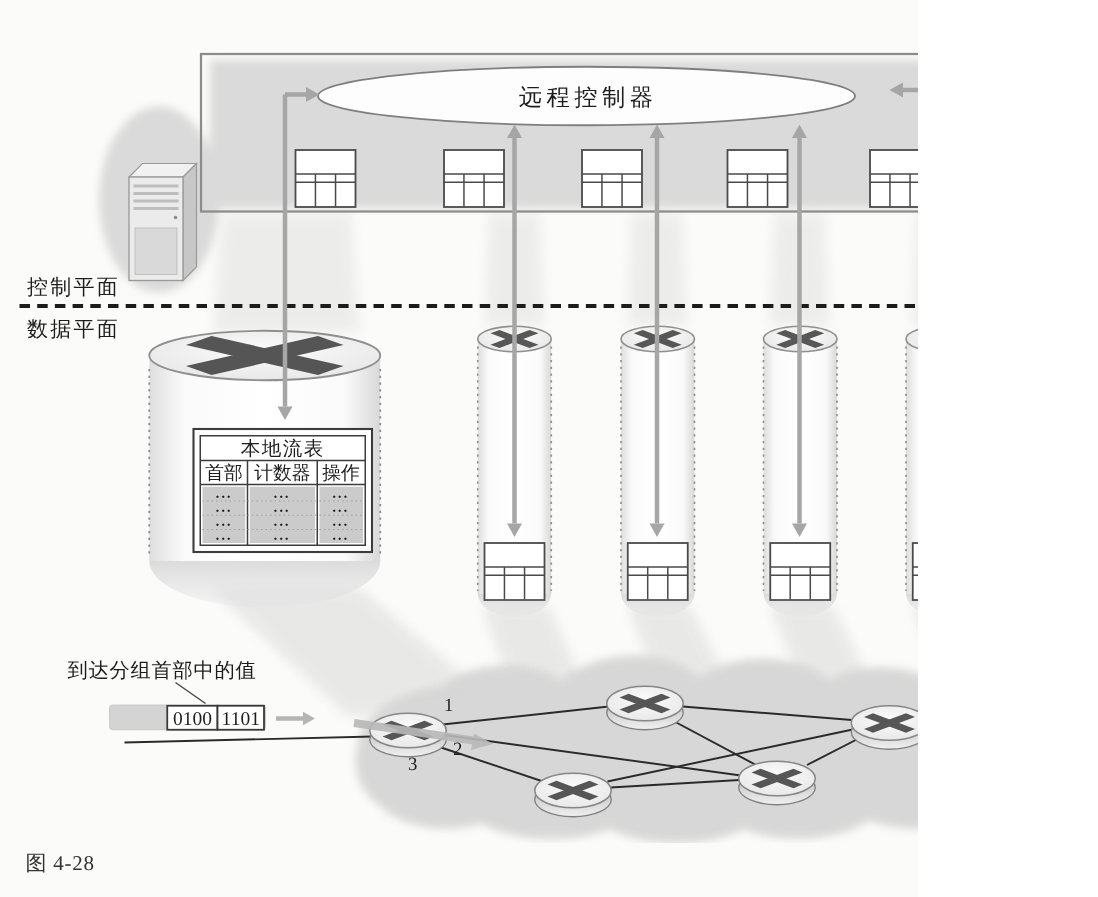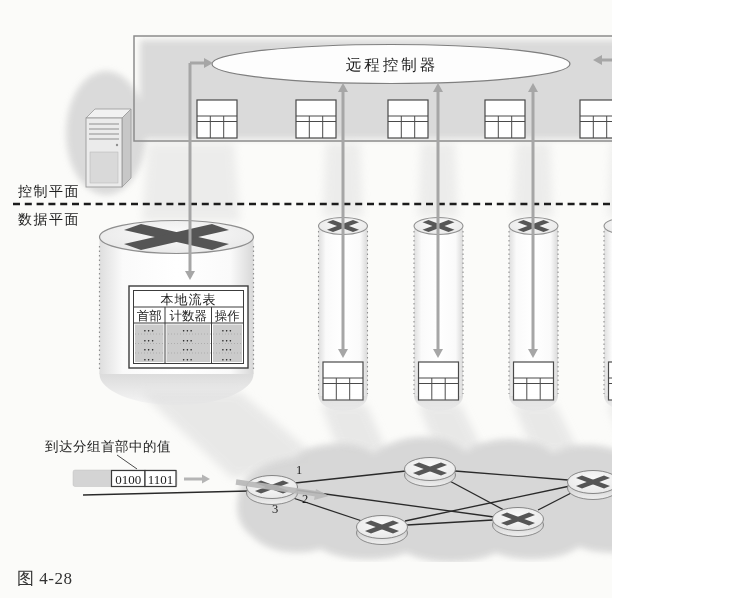--- a/index.html
+++ b/index.html
@@ -7,21 +7,21 @@
     position:relative;
     width:612px;height:598px;
     background:#fbfbf9;
     overflow:hidden;
     font-family:"Liberation Serif","DejaVu Serif",serif;
   }
   svg{position:absolute;left:0;top:0;display:block;}
   .svg-text{font-family:"Liberation Serif","DejaVu Serif",serif;fill:#1d1d1d;}
   .caption{
     position:absolute;left:17px;top:567px;width:710px;
-    font-size:17px;color:#333;display:flex;gap:13px;
+    font-size:14px;color:#333;display:flex;gap:13px;
     letter-spacing:0.5px;white-space:nowrap;
   }
 </style>
 </head>
 <body>
 
 <div class="page">
 <svg width="732" height="562" viewBox="0 0 732 562">
   <defs>
     <linearGradient id="cylBody" x1="0" y1="0" x2="1" y2="0">

